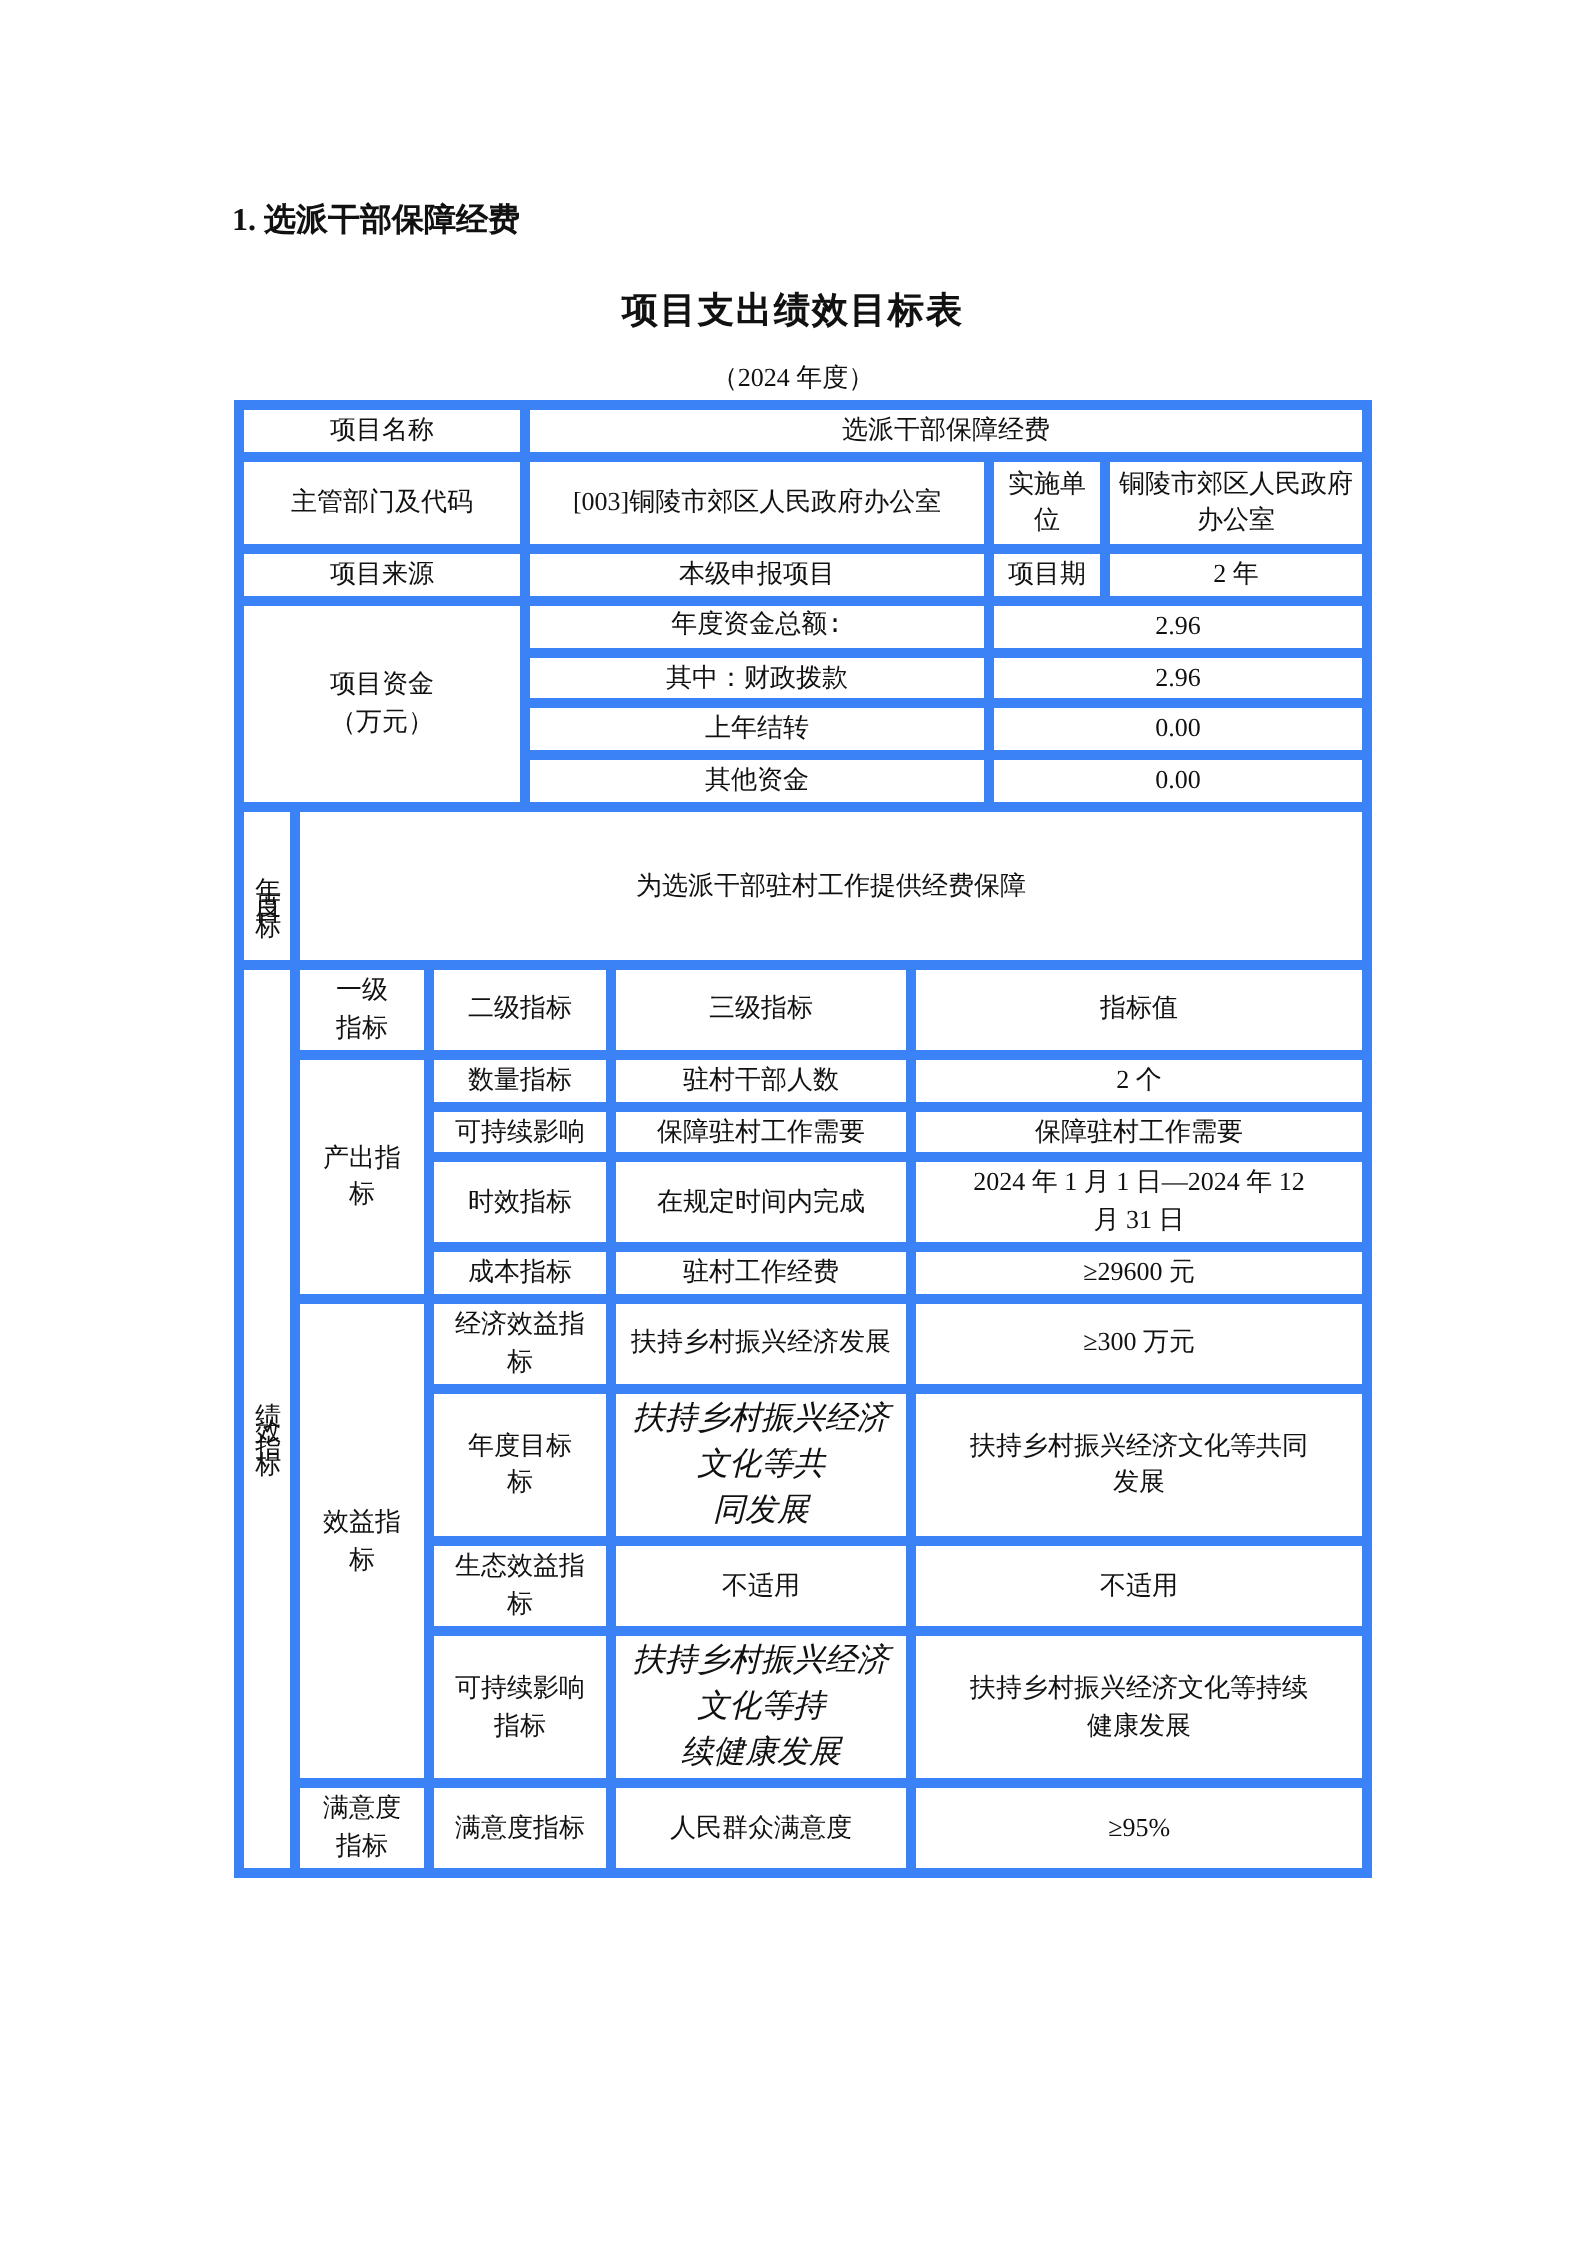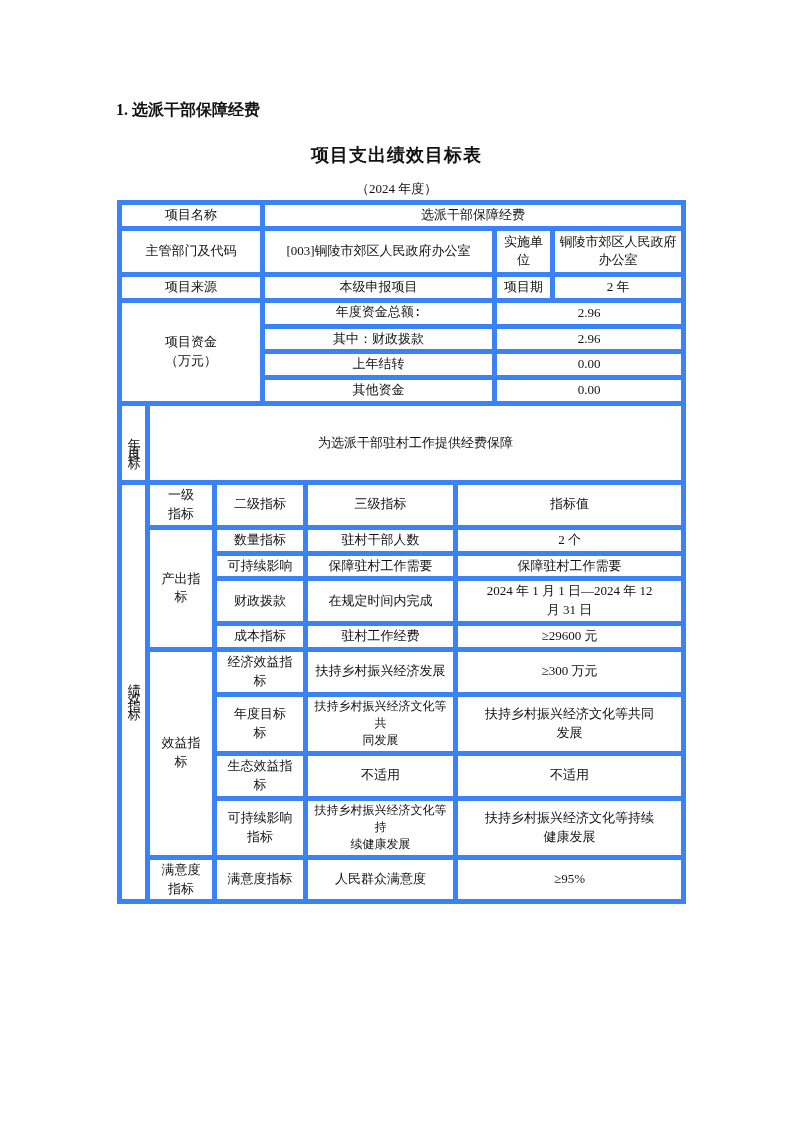--- a/index.html
+++ b/index.html
@@ -27,21 +27,21 @@
   table.main td{
     border:5px solid #3b82f6;text-align:center;vertical-align:middle;
     padding:1px 4px;white-space:pre-line;line-height:1.45;overflow:hidden;
   }
   td.al{text-align:left;}
   td.ar{text-align:right;}
   td.pl4{padding-left:4px;font-family:Liberation Mono, monospace;}
   td.pl8{padding-left:8px;}
   td.pl14{padding-left:14px;}
   td.pr8{padding-right:8px;}
-  td.fs12{font-size:12px;}
+  td.fs12{font-size:16px;font-style:italic;}
   .vtext{
     display:inline-block;writing-mode:vertical-rl;text-orientation:upright;
     letter-spacing:8px;line-height:1.1;
   }
   .vtext.tight{letter-spacing:6px;}
 </style>
 </head>
 <body>
 
 <div class="page">
@@ -123,21 +123,21 @@
       <td colspan="2">数量指标</td>
       <td>驻村干部人数</td>
       <td colspan="3">2 个</td>
     </tr>
     <tr style="height:22px">
       <td colspan="2">可持续影响</td>
       <td>保障驻村工作需要</td>
       <td colspan="3">保障驻村工作需要</td>
     </tr>
     <tr style="height:40px">
-      <td colspan="2">财政拨款</td>
+      <td colspan="2">时效指标</td>
       <td>在规定时间内完成</td>
       <td colspan="3">2024 年 1 月 1 日—2024 年 12
 月 31 日</td>
     </tr>
     <tr style="height:22px">
       <td colspan="2">成本指标</td>
       <td>驻村工作经费</td>
       <td colspan="3">≥29600 元</td>
     </tr>
 

